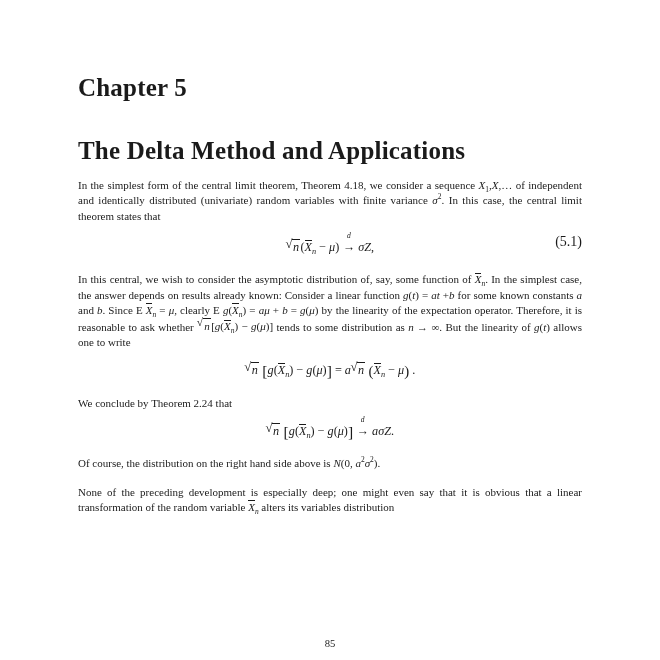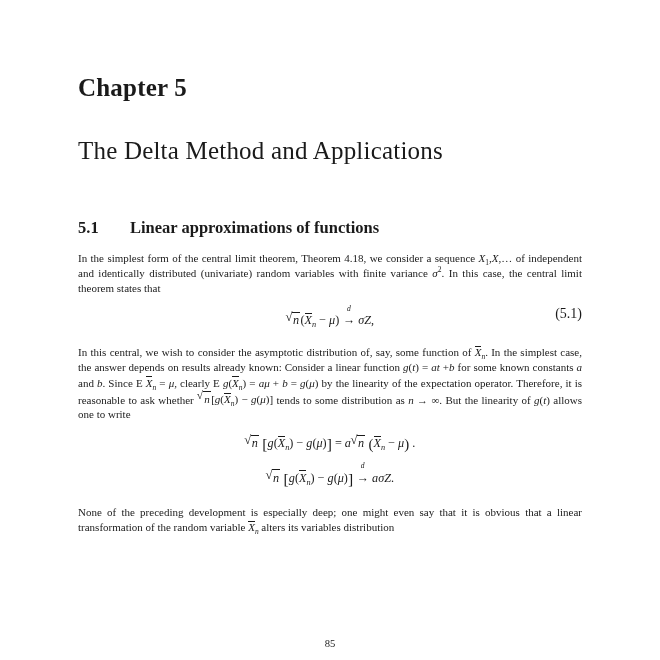--- a/index.html
+++ b/index.html
@@ -29,21 +29,21 @@
   .chapter-number {
     font-size: 25px;
     font-weight: bold;
     letter-spacing: 0.2px;
     margin: 0;
     padding-top: 74px;
     line-height: 1.1;
   }
   .chapter-title {
     font-size: 25px;
-    font-weight: normal;
+    font-weight: bold;
     letter-spacing: 0.2px;
     margin: 0;
     padding-top: 35px;
     line-height: 1.15;
   }
   .section-heading {
     margin: 0;
     padding-top: 53px;
     font-size: 16.5px;
     font-weight: bold;
@@ -175,24 +175,20 @@
 </style>
 </head>
 <body>
 
 <div class="page">
 
   <h1 class="chapter-number">Chapter 5</h1>
 
   <h1 class="chapter-title">The Delta Method and Applications</h1>
 
-  <h2 class="section-heading">
-    <span class="secnum">5.1</span>
-    <span>Linear approximations of functions</span>
-  </h2>
 
   <p class="body">
     <span>In the simplest form of the central limit theorem, Theorem 4.18, we consider a sequence</span>
     <span class="math"><span class="mi">X</span><sub>1</sub><span class="mo">,</span><span class="mi">X</span><sub></sub><span class="mo">,…</span></span><span> of independent and identically distributed (univariate) random variables with</span>
     <span>finite variance </span><span class="math"><span>σ</span><sup>2</sup></span><span>. In this case, the central limit theorem states that</span>
   </p>
 
   <div class="display-eq eq-51">
     <span class="math"><span class="sqrt"><span class="radicand">n</span></span><span class="mo">(</span><span class="bar"><span class="mi">X</span></span><sub class="it">n</sub> <span class="mo">−</span> <span>μ</span><span class="mo">)</span><span class="darrow"><span class="overlabel">d</span><span class="arrowglyph">→</span></span><span>σ</span><span class="mi">Z</span><span class="mo">,</span></span>
     <span class="eq-number">(5.1)</span>
@@ -205,25 +201,31 @@
     <span>function </span><span class="math"><span class="mi">g</span><span class="mo">(</span><span class="mi">t</span><span class="mo">)</span> <span class="mo">=</span> <span class="mi">a</span><span class="mi">t</span> <span class="mo">+</span><span class="mi">b</span></span><span> for some known constants </span><span class="math mi">a</span><span> and </span><span class="math mi">b</span><span>. Since </span><span class="math"><span class="up">E</span> <span class="bar"><span class="mi">X</span></span><sub class="it">n</sub> <span class="mo">=</span> <span>μ</span></span><span>, clearly </span><span class="math"><span class="up">E</span> <span class="mi">g</span><span class="mo">(</span><span class="bar"><span class="mi">X</span></span><sub class="it">n</sub><span class="mo">)</span> <span class="mo">=</span></span>
     <span class="math"><span class="mi">a</span><span>μ</span> <span class="mo">+</span> <span class="mi">b</span> <span class="mo">=</span> <span class="mi">g</span><span class="mo">(</span><span>μ</span><span class="mo">)</span></span><span> by the linearity of the expectation operator. Therefore, it is reasonable to ask</span>
     <span>whether </span><span class="math"><span class="sqrt"><span class="radicand">n</span></span><span class="mo">[</span><span class="mi">g</span><span class="mo">(</span><span class="bar"><span class="mi">X</span></span><sub class="it">n</sub><span class="mo">)</span> <span class="mo">−</span> <span class="mi">g</span><span class="mo">(</span><span>μ</span><span class="mo">)</span><span class="mo">]</span></span><span> tends to some distribution as </span><span class="math"><span class="mi">n</span> <span class="mo">→</span> <span class="mo">∞</span></span><span>. But the linearity of </span><span class="math"><span class="mi">g</span><span class="mo">(</span><span class="mi">t</span><span class="mo">)</span></span>
     <span>allows one to write</span>
   </p>
 
   <div class="display-eq">
     <span class="math"><span class="sqrt"><span class="radicand">n</span></span> <span class="bigbracket">[</span><span class="mi">g</span><span class="mo">(</span><span class="bar"><span class="mi">X</span></span><sub class="it">n</sub><span class="mo">)</span> <span class="mo">−</span> <span class="mi">g</span><span class="mo">(</span><span>μ</span><span class="mo">)</span><span class="bigbracket">]</span> <span class="mo">=</span> <span class="mi">a</span><span class="sqrt"><span class="radicand">n</span></span> <span class="bigparen">(</span><span class="bar"><span class="mi">X</span></span><sub class="it">n</sub> <span class="mo">−</span> <span>μ</span><span class="bigparen">)</span> <span class="mo">.</span></span>
   </div>
 
+  <p class="body tight">
+    <span>We conclude by Theorem 2.24 that</span>
+  </p>
 
   <div class="display-eq">
     <span class="math"><span class="sqrt"><span class="radicand">n</span></span> <span class="bigbracket">[</span><span class="mi">g</span><span class="mo">(</span><span class="bar"><span class="mi">X</span></span><sub class="it">n</sub><span class="mo">)</span> <span class="mo">−</span> <span class="mi">g</span><span class="mo">(</span><span>μ</span><span class="mo">)</span><span class="bigbracket">]</span><span class="darrow"><span class="overlabel">d</span><span class="arrowglyph">→</span></span><span class="mi">a</span><span>σ</span><span class="mi">Z</span><span class="mo">.</span></span>
   </div>
 
+  <p class="body tight">
+    <span>Of course, the distribution on the right hand side above is </span><span class="math"><span class="mi">N</span><span class="mo">(</span><span class="mn">0</span><span class="mo">,</span> <span class="mi">a</span><sup>2</sup><span>σ</span><sup>2</sup><span class="mo">)</span></span><span>.</span>
+  </p>
 
   <p class="body">
     <span>None of the preceding development is especially deep; one might even say that it is obvious</span>
     <span>that a linear transformation of the random variable </span><span class="math"><span class="bar"><span class="mi">X</span></span><sub class="it">n</sub></span><span> alters its variables distribution</span>
   </p>
 
 </div>
 
 <div class="folio">85</div>
 

